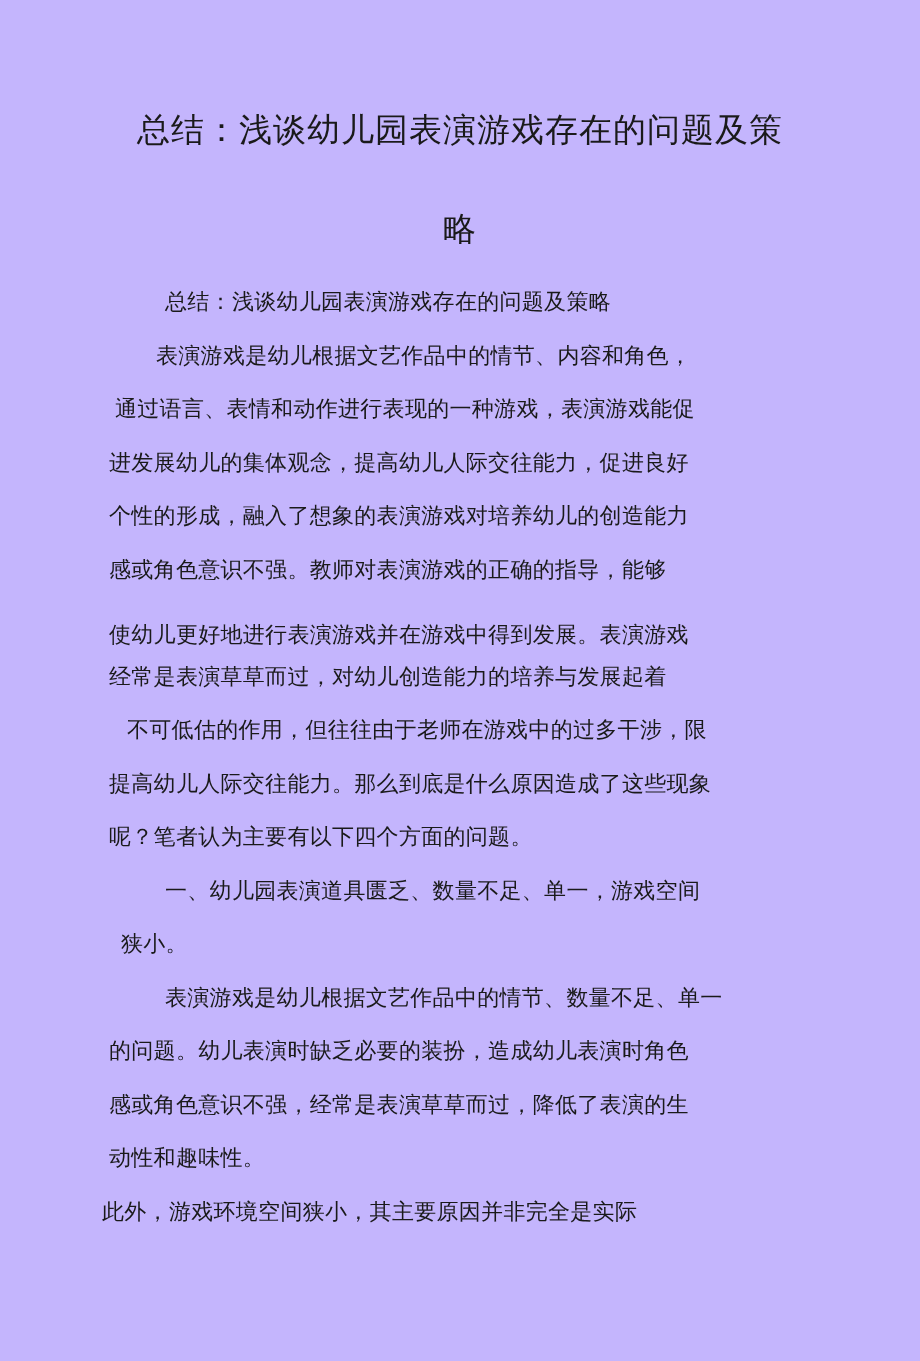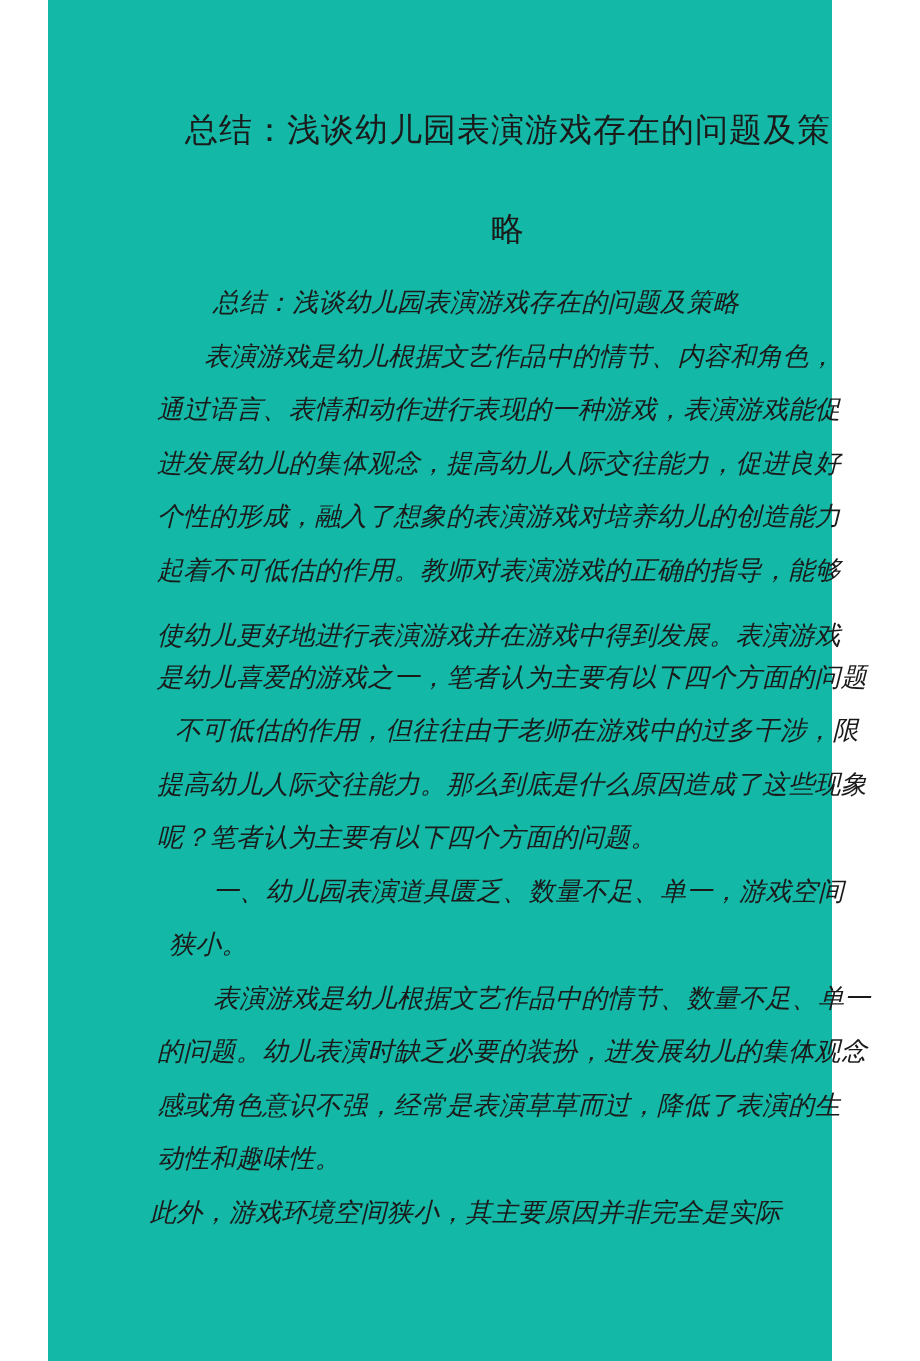--- a/index.html
+++ b/index.html
@@ -11,74 +11,72 @@
       width: 920px;
       height: 1361px;
       position: relative;
       overflow: hidden;
       font-family: "DejaVu Sans", "Liberation Sans", sans-serif;
       color: #1a1a1a;
     }
     .page {
       position: absolute;
       left: 0; top: 0;
-      width: 784px; height: 1361px;
-      background: #14b8a6;
-      margin-left: 48px;
+      width: 920px; height: 1361px;
+      background: #c4b5fd;
     }
     .title {
       position: absolute;
       left: 100px;
       width: 720px;
       text-align: center;
       font-size: 33px;
       font-weight: normal;
       letter-spacing: 1px;
       color: #1a1a1a;
       white-space: nowrap;
       margin: 0;
     }
     .title-line1 { top: 108px; }
     .title-line2 { top: 207px; }
     .line {
       position: absolute;
-      font-size: 26px;
+      font-size: 22px;
       line-height: 30px;
       white-space: nowrap;
       color: #1a1a1a;
       letter-spacing: 0.3px;
-      font-style: italic;
     }
   </style>
 </head>
 <body>
 
 <div class="page">
 
   <h1 class="title title-line1">总结：浅谈幼儿园表演游戏存在的问题及策</h1>
   <h1 class="title title-line2">略</h1>
 
   <div>
     <div class="line" style="left:165px; top:287px;">总结：浅谈幼儿园表演游戏存在的问题及策略</div>
 
     <div class="line" style="left:156px; top:341px;">表演游戏是幼儿根据文艺作品中的情节、内容和角色，</div>
-    <div class="line" style="left:109px; top:394px;text-align:center;">通过语言、表情和动作进行表现的一种游戏，表演游戏能促</div>
+    <div class="line" style="left:115px; top:394px;text-align:center;">通过语言、表情和动作进行表现的一种游戏，表演游戏能促</div>
     <div class="line" style="left:109px; top:448px;">进发展幼儿的集体观念，提高幼儿人际交往能力，促进良好</div>
     <div class="line" style="left:109px; top:501px;">个性的形成，融入了想象的表演游戏对培养幼儿的创造能力</div>
-    <div class="line" style="left:109px; top:555px;">起着不可低估的作用。教师对表演游戏的正确的指导，能够</div>
+    <div class="line" style="left:109px; top:555px;">感或角色意识不强。教师对表演游戏的正确的指导，能够</div>
     <div class="line" style="left:109px; top:620px;">使幼儿更好地进行表演游戏并在游戏中得到发展。表演游戏</div>
-    <div class="line" style="left:109px; top:662px;">是幼儿喜爱的游戏之一，笔者认为主要有以下四个方面的问题</div>
+    <div class="line" style="left:109px; top:662px;">经常是表演草草而过，对幼儿创造能力的培养与发展起着</div>
     <div class="line" style="left:127px; top:715px;">不可低估的作用，但往往由于老师在游戏中的过多干涉，限</div>
     <div class="line" style="left:109px; top:769px;">提高幼儿人际交往能力。那么到底是什么原因造成了这些现象</div>
     <div class="line" style="left:109px; top:822px;">呢？笔者认为主要有以下四个方面的问题。</div>
 
     <div class="line" style="left:165px; top:876px;">一、幼儿园表演道具匮乏、数量不足、单一，游戏空间</div>
     <div class="line" style="left:121px; top:929px;">狭小。</div>
 
     <div class="line" style="left:165px; top:983px;">表演游戏是幼儿根据文艺作品中的情节、数量不足、单一</div>
-    <div class="line" style="left:109px; top:1036px;">的问题。幼儿表演时缺乏必要的装扮，进发展幼儿的集体观念</div>
+    <div class="line" style="left:109px; top:1036px;">的问题。幼儿表演时缺乏必要的装扮，造成幼儿表演时角色</div>
     <div class="line" style="left:109px; top:1090px;">感或角色意识不强，经常是表演草草而过，降低了表演的生</div>
     <div class="line" style="left:109px; top:1143px;text-align:right;">动性和趣味性。</div>
 
     <div class="line" style="left:102px; top:1197px;">此外，游戏环境空间狭小，其主要原因并非完全是实际</div>
   </div>
 
 </div>
 
 </body></html>

